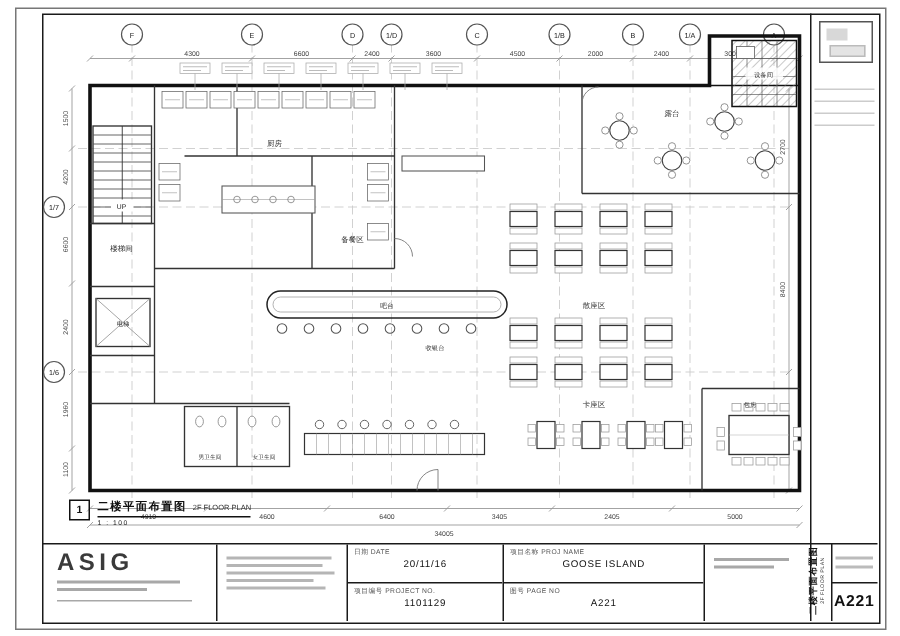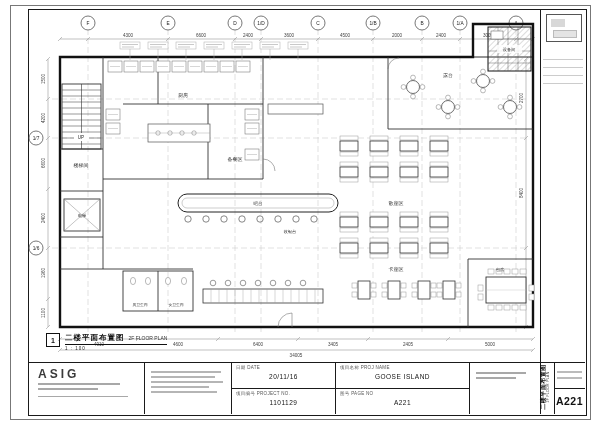--- a/index.html
+++ b/index.html
@@ -18,21 +18,21 @@
   .vt-body{display:flex;flex-direction:column;}
   .vt-line1{display:flex;align-items:baseline;gap:4px;border-bottom:1.5px solid #111;padding-bottom:1px;}
   .vt-cn{font-size:7.5px;font-weight:bold;letter-spacing:1px;}
   .vt-en{font-size:5px;color:#333;}
   .vt-scale{font-size:4.5px;letter-spacing:1px;margin-top:1px;color:#222;}
   
   .strip{left:28px;top:362px;width:512px;height:52px;display:flex;border-top:1px solid #1a1a1a;box-sizing:border-box;}
   .cell{box-sizing:border-box;border-right:1px solid #1a1a1a;height:100%;overflow:hidden;}
   .cell:last-child{border-right:none;}
   .logo-cell{width:117px;padding:5px 0 0 10px;}
-  .logo-text{font-size:12px;font-weight:800;letter-spacing:3px;color:#3a3a3a;line-height:1;}
+  .logo-text{font-size:16px;font-weight:800;letter-spacing:3px;color:#3a3a3a;line-height:1;}
   .bar{background:#a8a8a8;height:2px;margin-top:3px;}
   .info-cell{width:87px;padding:5px 6px;}
   .info-cell .bar{background:#b5b5b5;}
   .fcell{width:104px;display:flex;flex-direction:column;}
   .fcell2{width:134px;display:flex;flex-direction:column;}
   .frow{flex:1;box-sizing:border-box;padding:2px 4px;}
   .frow.top{border-bottom:1px solid #1a1a1a;}
   .flabel{font-size:4.5px;color:#555;letter-spacing:.3px;}
   .fvalue{font-size:6.5px;color:#111;text-align:center;margin-top:3px;letter-spacing:.5px;}
   .endcell{width:70px;padding:6px;}

